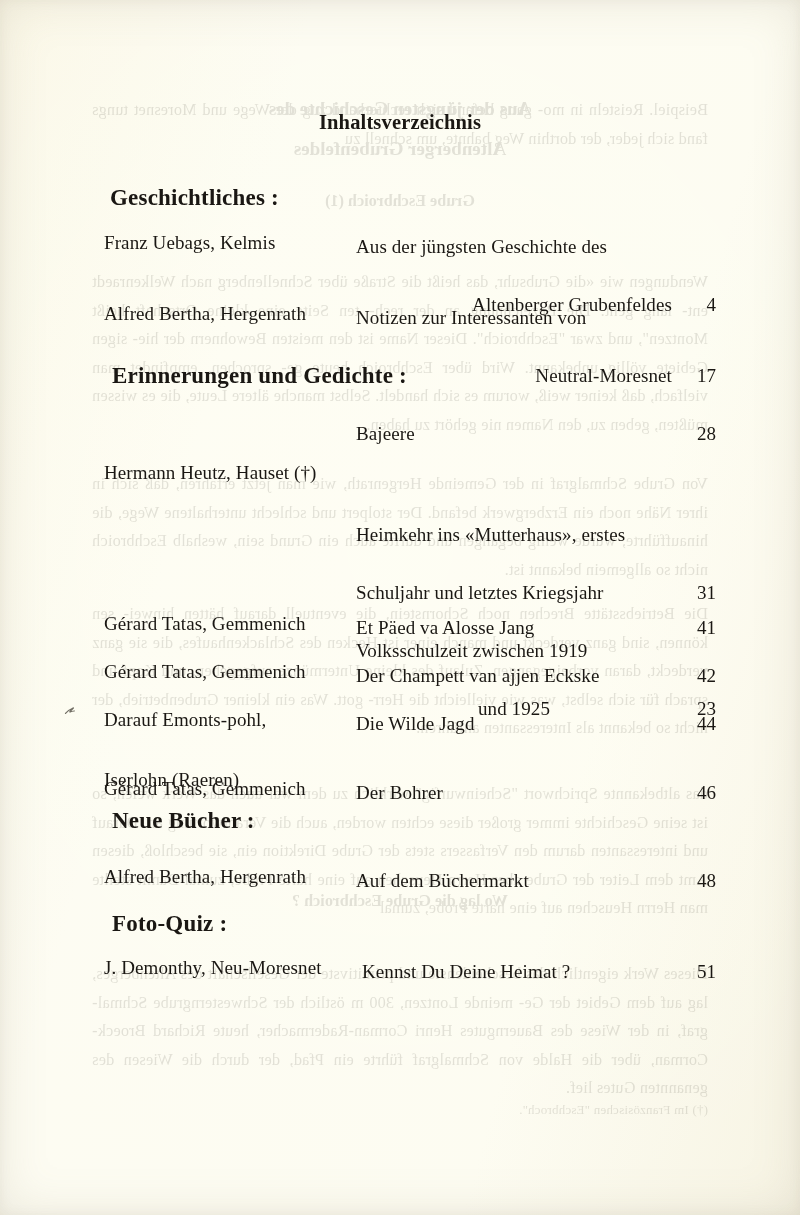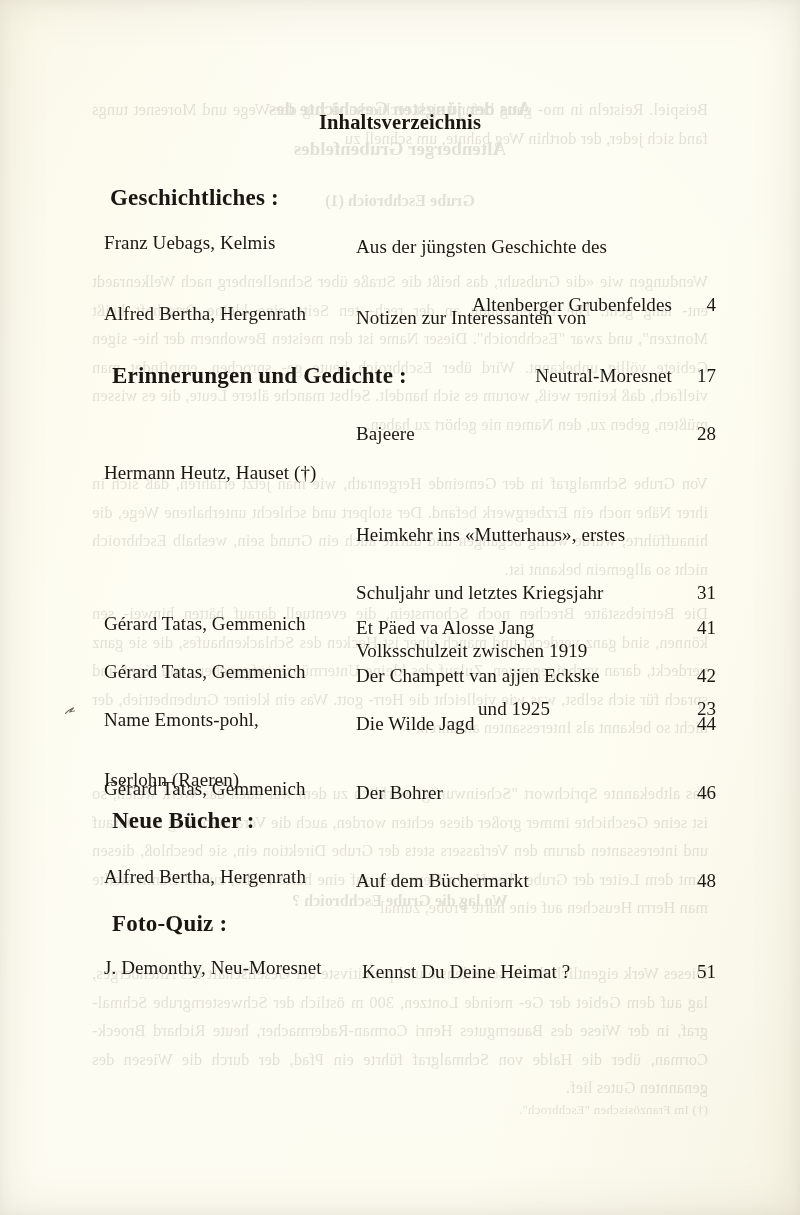--- a/index.html
+++ b/index.html
@@ -269,21 +269,21 @@
         <div class="author">Gérard Tatas, Gemmenich</div>
         <div class="title-col">
           <span class="title-line">Der Champett van ajjen Eckske</span>
         </div>
         <div class="pageno">42</div>
       </div>
     </div>
 
     <div class="entry" style="top:709px;">
       <div class="entry-row">
-        <div class="author spread">Name Emonts-pohl,</div>
+        <div class="author spread">Darauf Emonts-pohl,</div>
         <div class="title-col">
           <span class="title-line">Die Wilde Jagd</span>
         </div>
         <div class="pageno">44</div>
       </div>
       <div class="entry-row">
         <div class="author indented" style="top:31px;">Iserlohn (Raeren)</div>
       </div>
     </div>
 

